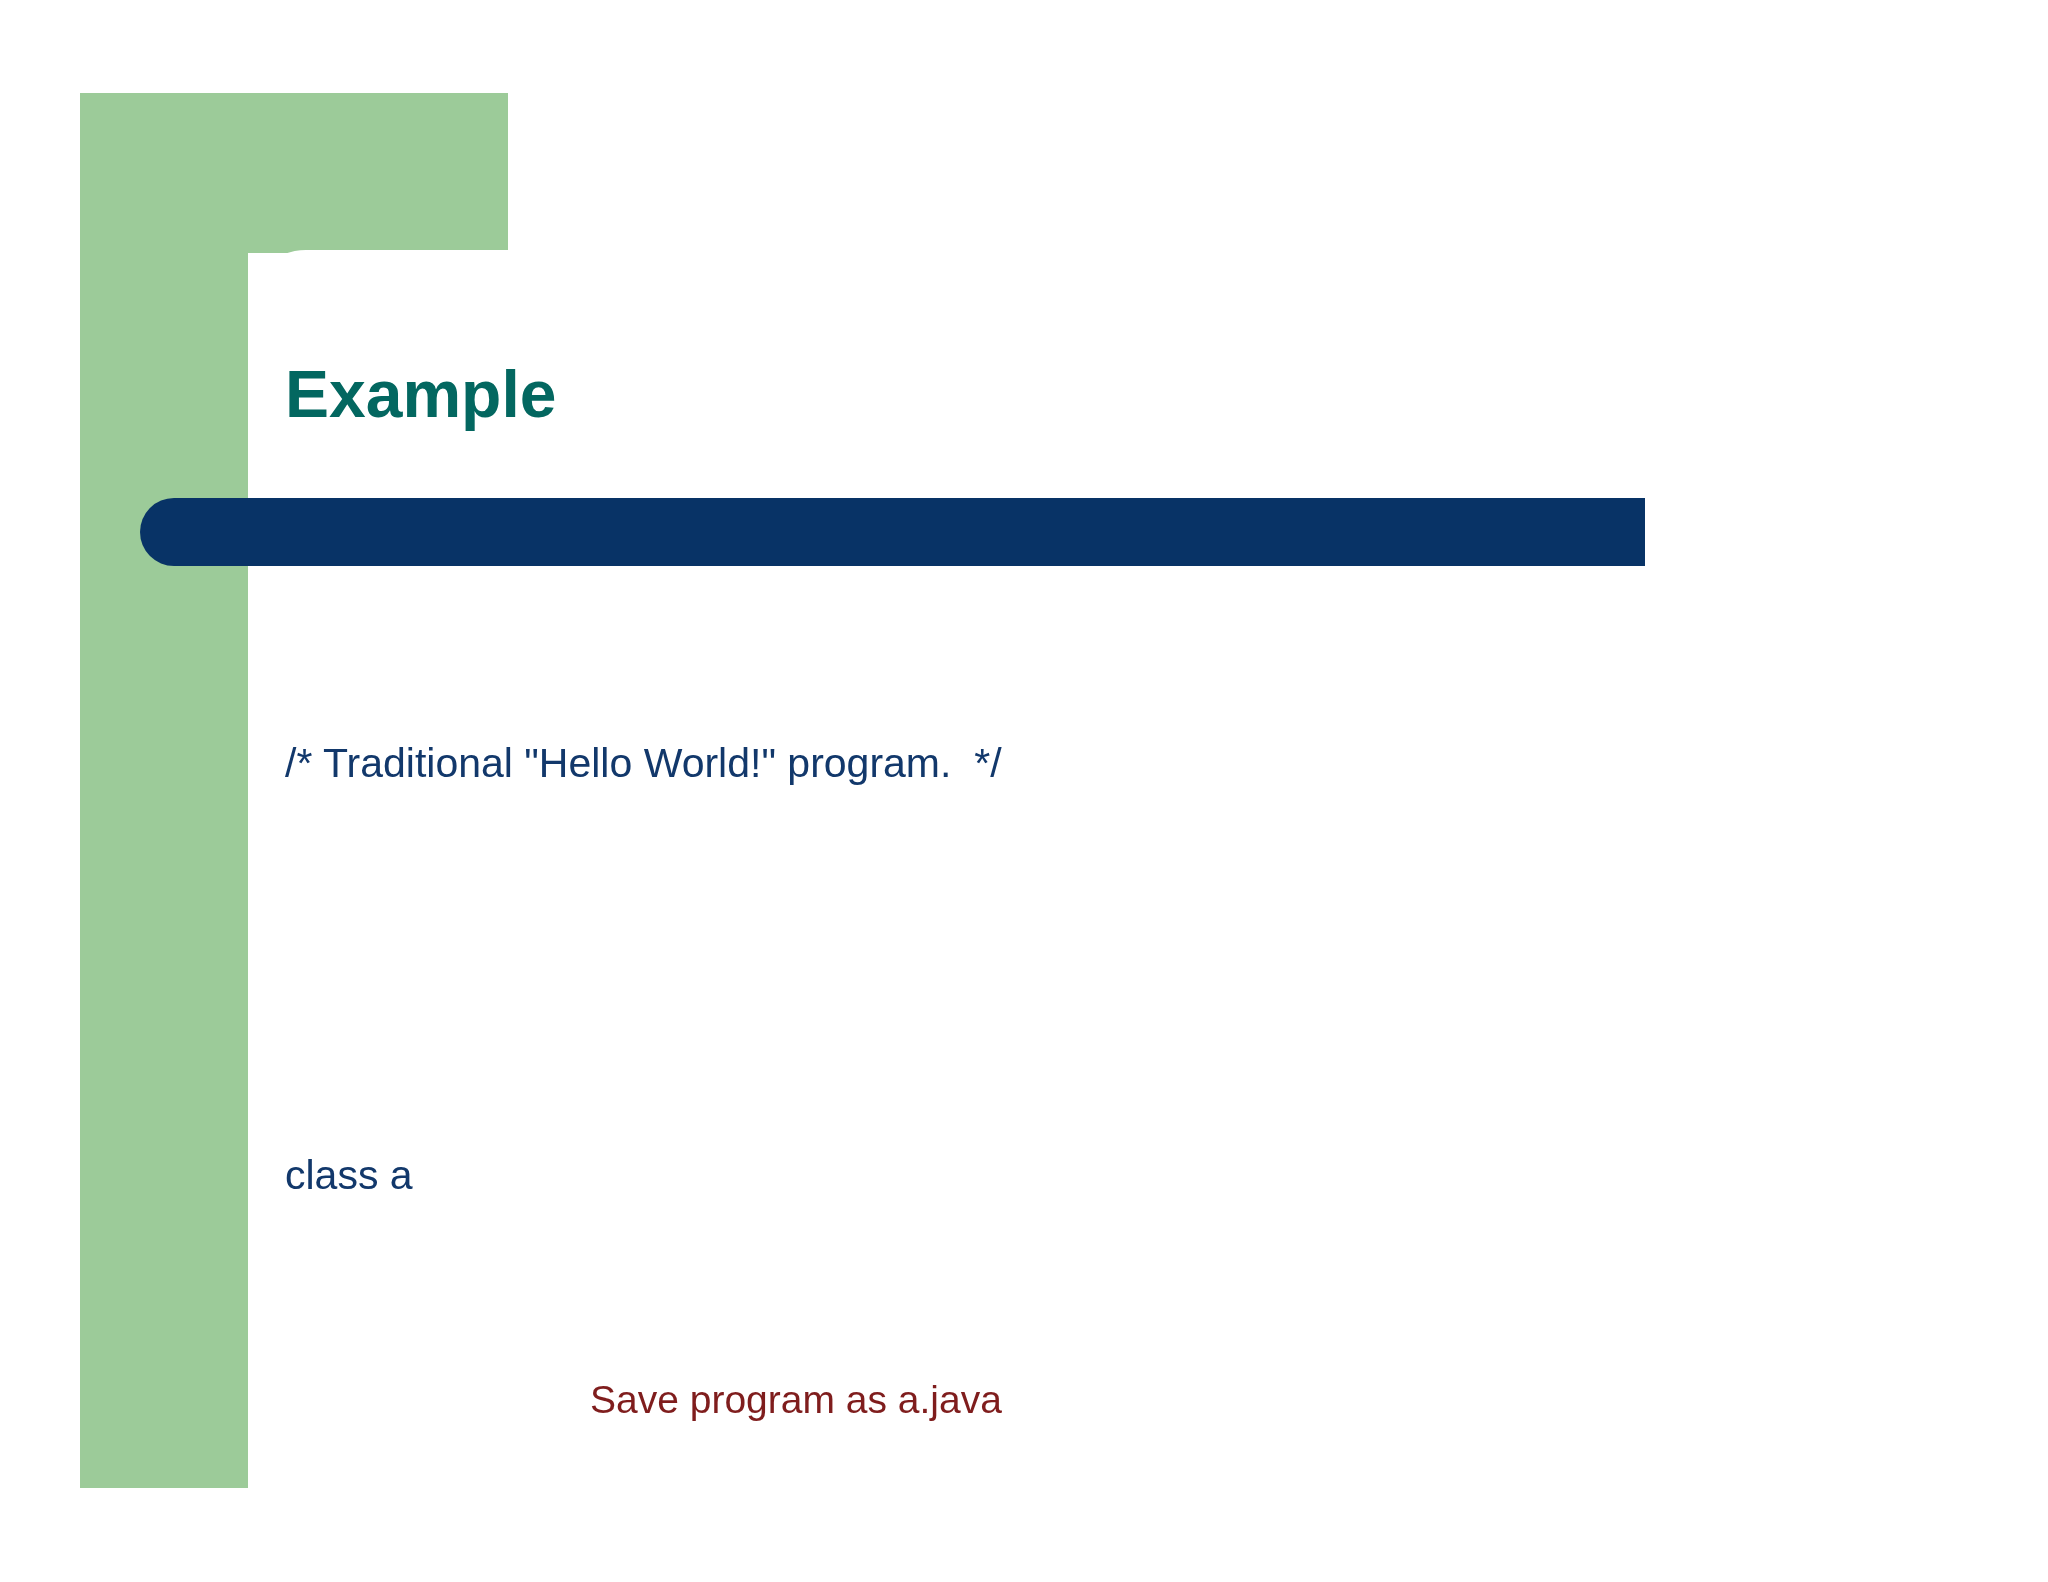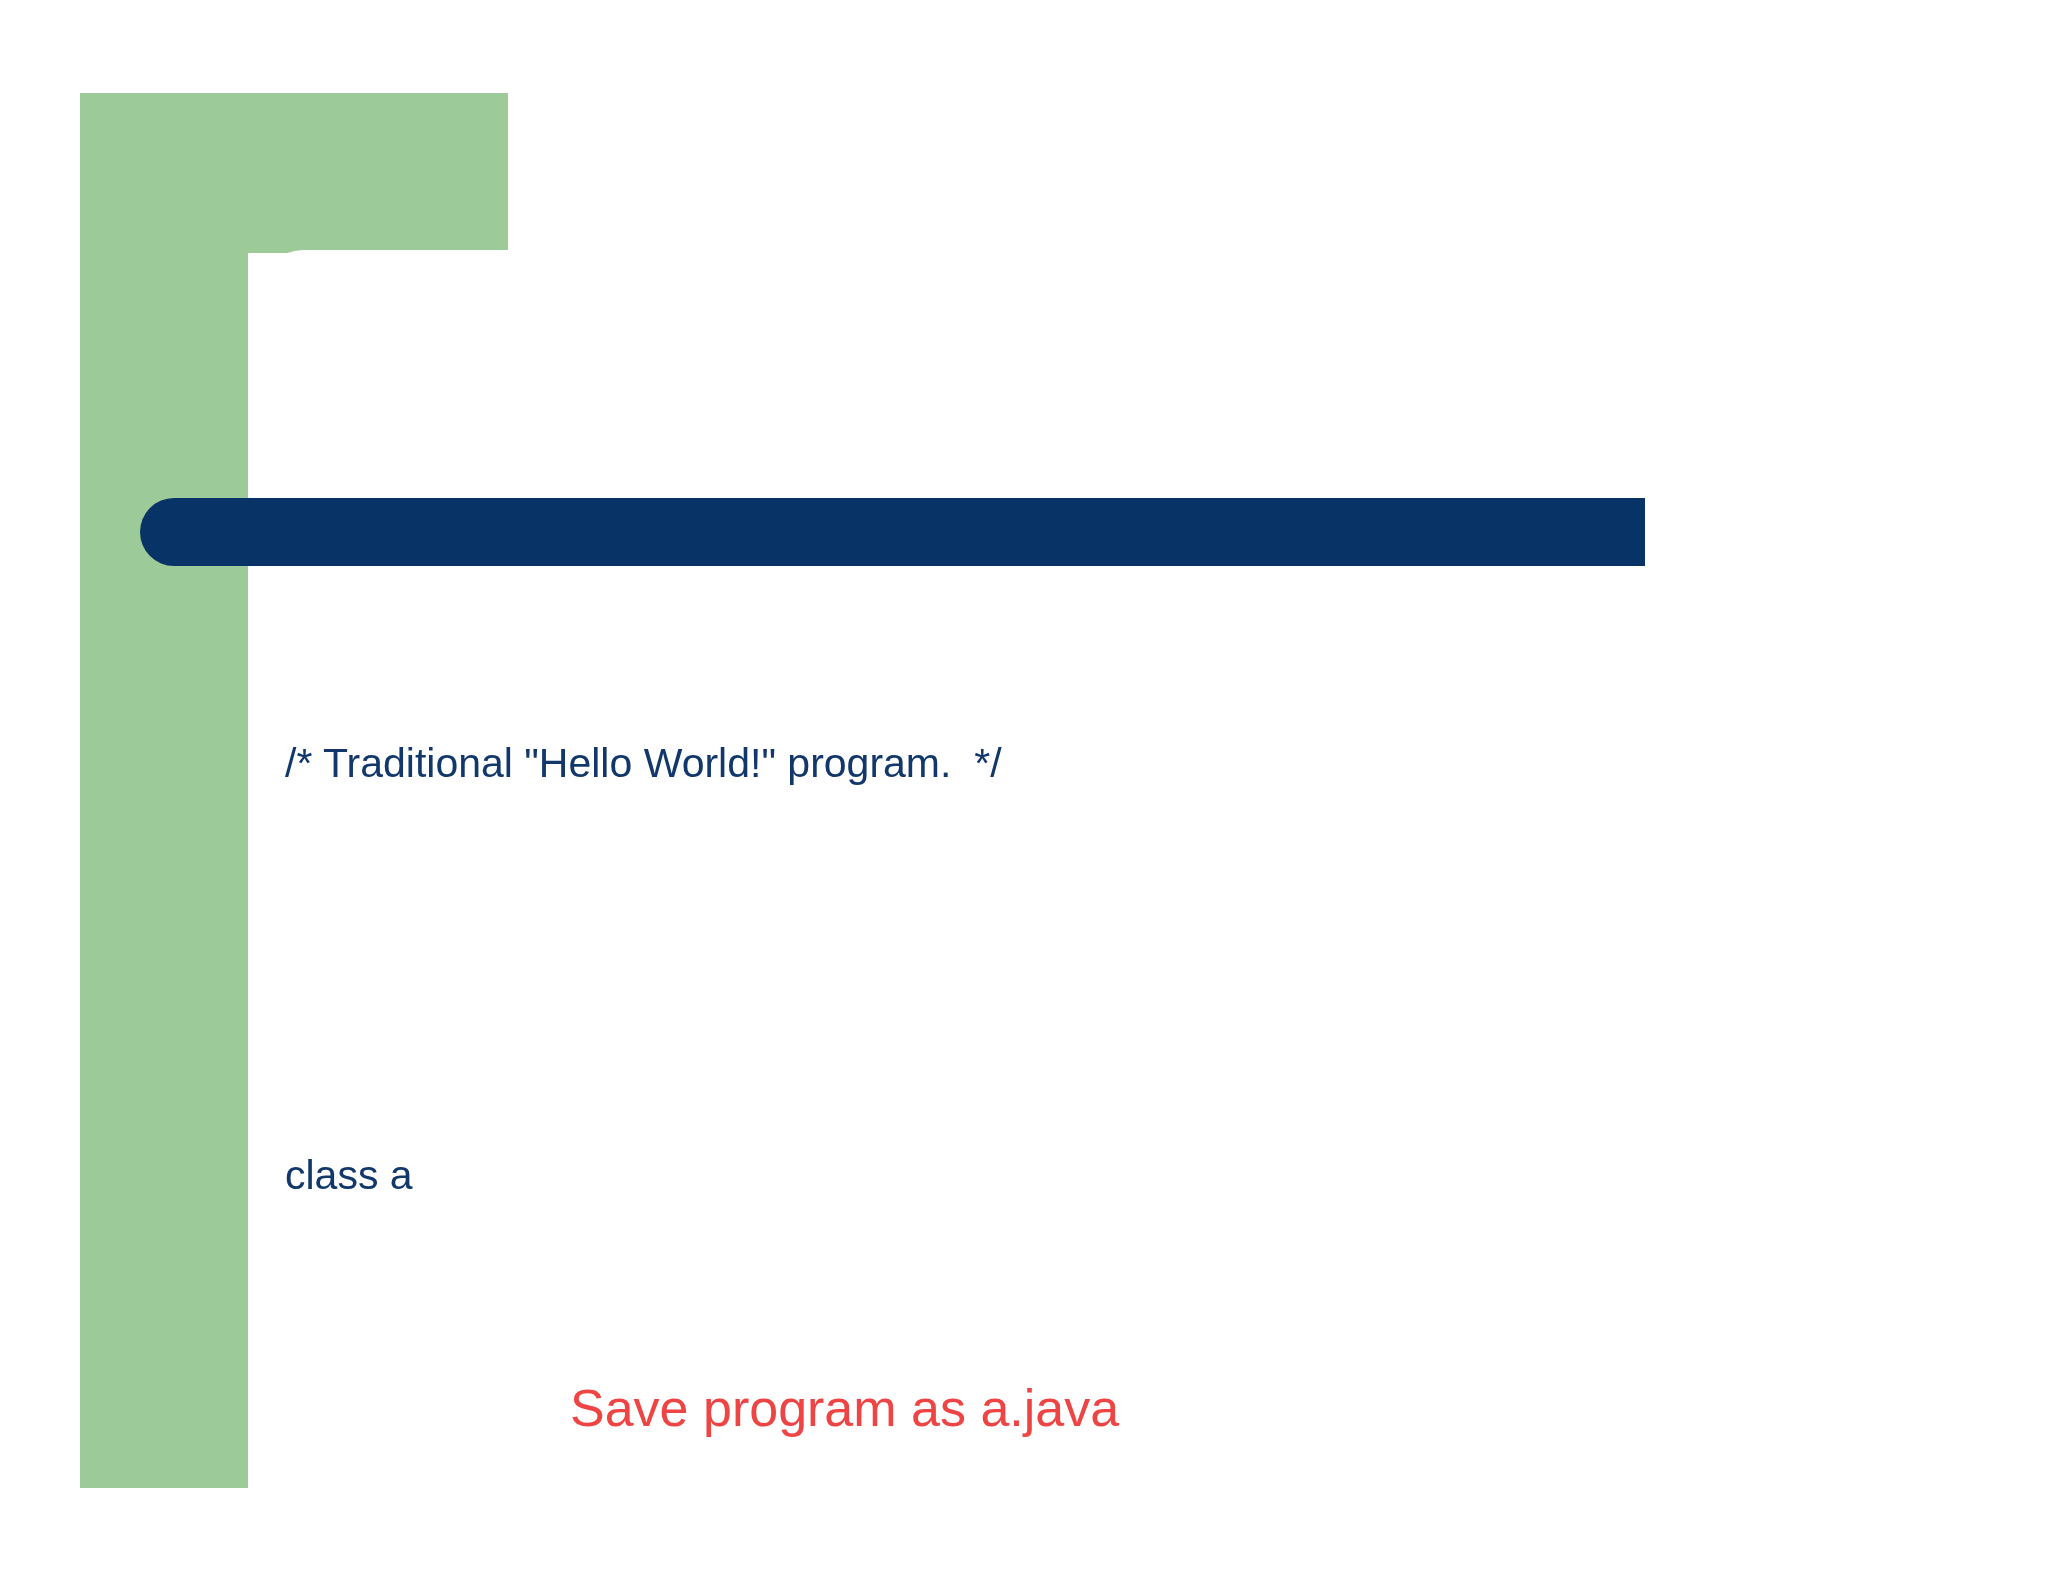--- a/index.html
+++ b/index.html
@@ -93,37 +93,38 @@
     height: 70px;
     white-space: pre;
   }
   .code-line.blank {
     height: 62px;
   }
 
   
   .footnote {
     position: absolute;
-    left: 570px;
+    left: 590px;
     top: 1378px;
-    font-size: 52px;
-    color: #ef4444;
+    font-size: 39px;
+    color: #7f1d1d;
     white-space: nowrap;
   }
 </style>
 </head>
 <body>
 
 <div class="slide">
 
   <div class="green-top"></div>
   <div class="green-rail"></div>
 
   <div class="white-panel"></div>
 
+  <div class="title">Example</div>
 
   <div class="bar"></div>
 
   <div class="code-block">
     <span class="code-line">/* Traditional "Hello World!" program.  */</span>
     <span class="code-line blank"></span>
     <span class="code-line">class a</span>
     
     
     

